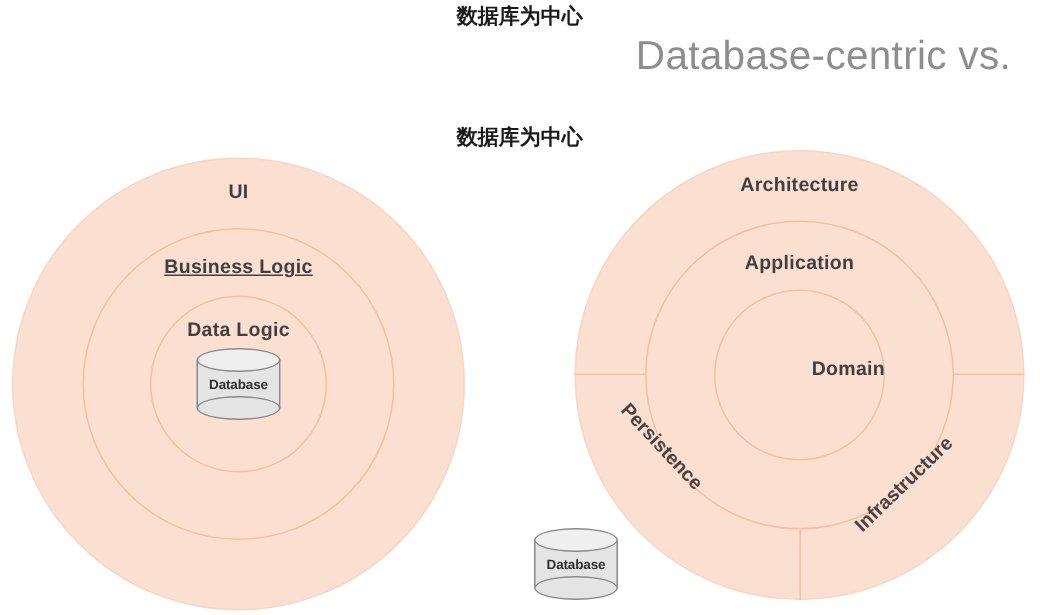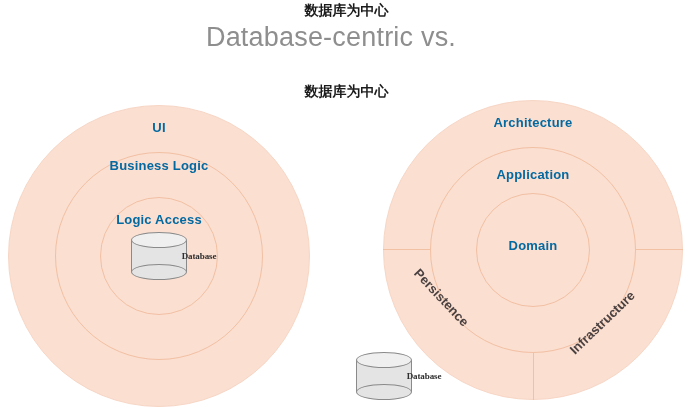--- a/index.html
+++ b/index.html
@@ -25,22 +25,23 @@
     overflow: hidden;
     background: #ffffff;
   }
 
   
   .title-wrap {
     position: absolute;
     left: 0;
     top: 22px;
     width: 662px;
-    text-align: center;
+    text-align: right;
     pointer-events: none;
+    padding-left: 12px;
   }
   .title-line {
     font-family: "Liberation Sans", sans-serif;
     font-size: 27px;
     line-height: 30px;
     font-weight: 300;
     color: #8e8e8e;
     letter-spacing: 0.2px;
     white-space: nowrap;
   }
@@ -77,21 +78,21 @@
     border: 1px solid #f2c0a3;
   }
 
   .ring-label {
     position: absolute;
     width: 100%;
     text-align: center;
     font-family: "Liberation Sans", sans-serif;
     font-size: 13px;
     font-weight: 700;
-    color: #0369a1;
+    color: #404040;
     letter-spacing: 0.2px;
     white-space: nowrap;
   }
 
   
   .divider {
     position: absolute;
     background: #f2c0a3;
   }
 
@@ -145,49 +146,48 @@
   }
   .cyl-text {
     position: absolute;
     left: 0;
     top: 0;
     width: 100%;
     height: 100%;
     display: flex;
     align-items: center;
     justify-content: center;
-    font-family: Liberation Serif, serif;
+    font-family: Liberation Sans, sans-serif;
     font-size: 9px;
     font-weight: 700;
     color: #2f2f2f;
     letter-spacing: -0.1px;
-    margin-left: 40px;
   }
 </style>
 </head>
 <body>
 
 <div id="stage">
 
   <div class="title-wrap">
     <div class="title-line">Database-centric vs.</div>
   </div>
   <div class="cn-anno cn-top">数据库为中心</div>
   <div class="cn-anno cn-bottom">数据库为中心</div>
 
   <div>
 
     <div class="ring ring-outer" style="left:8px; top:105px; width:302px; height:302px;"></div>
     <div class="ring-label" style="left:8px; top:120px; width:302px;">UI</div>
 
     <div class="ring ring-mid" style="left:55px; top:152px; width:208px; height:208px;"></div>
-    <div class="ring-label" style="left:55px; top:158px; width:208px;">Business Logic</div>
+    <div class="ring-label" style="left:55px; top:170px; width:208px;text-decoration:underline;">Business Logic</div>
 
     <div class="ring ring-inner" style="left:100px; top:197px; width:118px; height:118px;"></div>
-    <div class="ring-label" style="left:100px; top:212px; width:118px;">Logic Access</div>
+    <div class="ring-label" style="left:100px; top:212px; width:118px;">Data Logic</div>
 
     <div class="cylinder" style="left:131px; top:232px; width:56px; height:48px;">
       <div class="cyl-body"></div>
       <div class="cyl-bottom"></div>
       <div class="cyl-top"></div>
       <div class="cyl-text">Database</div>
     </div>
 
   </div>
 
@@ -198,21 +198,21 @@
     <div class="divider" style="left:383px; top:249px; width:47px; height:1px;"></div>
     <div class="divider" style="left:636px; top:249px; width:47px; height:1px;"></div>
     <div class="divider" style="left:533px; top:353px; width:1px; height:47px;"></div>
 
     <div class="ring-label" style="left:383px; top:115px; width:300px;">Architecture</div>
 
     <div class="ring ring-mid" style="left:430px; top:147px; width:206px; height:206px;"></div>
     <div class="ring-label" style="left:430px; top:167px; width:206px;">Application</div>
 
     <div class="ring ring-inner" style="left:476px; top:193px; width:114px; height:114px;"></div>
-    <div class="ring-label" style="left:476px; top:238px; width:114px;">Domain</div>
+    <div class="ring-label" style="left:476px; top:238px; width:114px;text-align:right;">Domain</div>
 
     <div class="sector-label" style="left:405px; top:290px; transform: rotate(47deg);">Persistence</div>
     <div class="sector-label" style="left:560px; top:315px; transform: rotate(-44deg);">Infrastructure</div>
 
   </div>
 
   <div class="cylinder" style="left:356px; top:352px; width:56px; height:48px;">
     <div class="cyl-body"></div>
     <div class="cyl-bottom"></div>
     <div class="cyl-top"></div>

